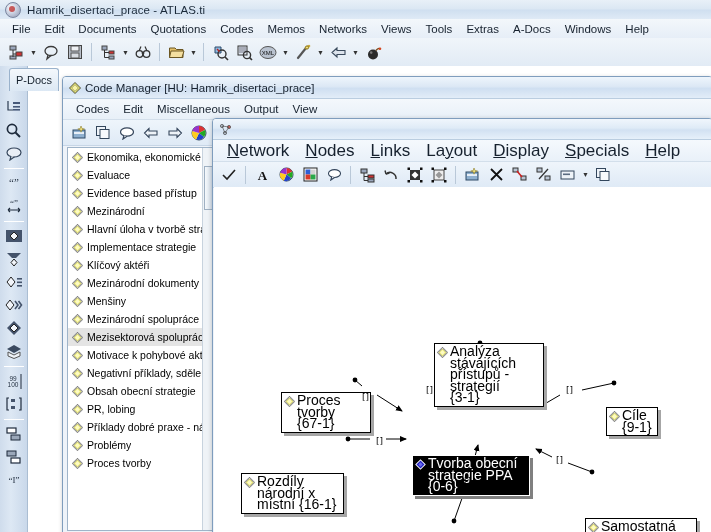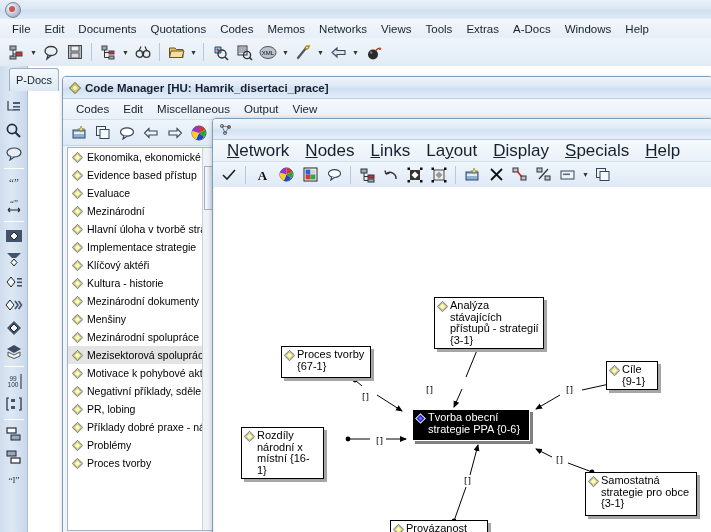--- a/index.html
+++ b/index.html
@@ -107,21 +107,21 @@
     border-radius: 4px 4px 0 0;
     box-shadow: 0 1px 4px rgba(0,0,0,.18);
     overflow: hidden;
   }
   .cm-titlebar {
     height: 21px; width: 100%;
     background: linear-gradient(to bottom, #eef5fc 0%, #dce8f5 45%, #cfdff1 55%, #e2edf8 100%);
     display: flex; align-items: center;
     border-bottom: 1px solid #bacde0;
   }
-  .cm-title-text { font-size: 11.5px; color: #16212e; font-weight: bold; }
+  .cm-title-text { font-size: 11.5px; color: #16212e; }
   .cm-menubar {
     height: 20px; display: flex; align-items: center; padding-left: 6px;
     background: linear-gradient(to bottom, #f4f8fc 0%, #e8f0f8 100%);
     border-bottom: 1px solid #d3dfeb;
   }
   .cm-menubar .mi { font-size: 11.5px; color: #16212e; padding: 2px 7px; cursor: default; }
   .cm-toolbar {
     height: 25px; display: flex; align-items: center; padding-left: 4px;
     background: linear-gradient(to bottom, #eef5fb 0%, #dfeaf6 100%);
     border-bottom: 1px solid #c7d6e6;
@@ -196,23 +196,24 @@
   }
 
   
   .node {
     position: absolute;
     background: #ffffff;
     border: 1px solid #000000;
     box-shadow: 3px 3px 0 #a6a6a6;
     padding: 2px 4px 2px 2px;
     display: flex; align-items: flex-start;
-    font-size: 11px; line-height: 11.5px;
+    font-size: 14px; line-height: 11.5px;
     color: #000; cursor: default;
     box-sizing: border-box;
+    margin-top: 46px;
   }
   .node .ntext { padding-left: 2px; }
   .node.selected {
     background: #000000; color: #ffffff; border: 1px solid #ffffff;
     box-shadow: 3px 3px 0 #808080;
   }
   .node .dmd { flex: 0 0 auto; margin-top: 1px; }
 
   
   .link-label {
@@ -227,20 +228,21 @@
     pointer-events: none;
   }
 </style>
 </head>
 <body>
 
 <div id="root">
 
   <div class="app-titlebar">
     <div class="app-title-icon"></div>
+    <div class="app-title-text">Hamrik_disertaci_prace - ATLAS.ti</div>
   </div>
 
   <div class="app-menubar">
     <div class="mi">File</div>
     <div class="mi">Edit</div>
     <div class="mi">Documents</div>
     <div class="mi">Quotations</div>
     <div class="mi">Codes</div>
     <div class="mi">Memos</div>
     <div class="mi">Networks</div>
@@ -537,40 +539,40 @@
             <span class="clabel">Ekonomika, ekonomické</span>
           </div>
           <div class="cm-row">
             <span class="diamond">
               <svg width="11" height="11" viewBox="0 0 12 12">
                 <path d="M6 0.3 L11.7 6 L6 11.7 L0.3 6 Z" fill="#ffffff" stroke="#2a2a2a" stroke-width="0.7"></path>
                 <path d="M6 1.8 L10.2 6 L6 10.2 L1.8 6 Z" fill="#f2ef7a" stroke="#6a6a40" stroke-width="0.6"></path>
                 <path d="M6 3.4 L8.6 6 L6 8.6 L3.4 6 Z" fill="#fdfbc4"></path>
               </svg>
             </span>
+            <span class="clabel">Evaluace</span>
+          </div>
+          <div class="cm-row">
+            <span class="diamond">
+              <svg width="11" height="11" viewBox="0 0 12 12">
+                <path d="M6 0.3 L11.7 6 L6 11.7 L0.3 6 Z" fill="#ffffff" stroke="#2a2a2a" stroke-width="0.7"></path>
+                <path d="M6 1.8 L10.2 6 L6 10.2 L1.8 6 Z" fill="#f2ef7a" stroke="#6a6a40" stroke-width="0.6"></path>
+                <path d="M6 3.4 L8.6 6 L6 8.6 L3.4 6 Z" fill="#fdfbc4"></path>
+              </svg>
+            </span>
             <span class="clabel">Evidence based přístup</span>
           </div>
           <div class="cm-row">
             <span class="diamond">
               <svg width="11" height="11" viewBox="0 0 12 12">
                 <path d="M6 0.3 L11.7 6 L6 11.7 L0.3 6 Z" fill="#ffffff" stroke="#2a2a2a" stroke-width="0.7"></path>
                 <path d="M6 1.8 L10.2 6 L6 10.2 L1.8 6 Z" fill="#f2ef7a" stroke="#6a6a40" stroke-width="0.6"></path>
                 <path d="M6 3.4 L8.6 6 L6 8.6 L3.4 6 Z" fill="#fdfbc4"></path>
               </svg>
             </span>
-            <span class="clabel">Evaluace</span>
-          </div>
-          <div class="cm-row">
-            <span class="diamond">
-              <svg width="11" height="11" viewBox="0 0 12 12">
-                <path d="M6 0.3 L11.7 6 L6 11.7 L0.3 6 Z" fill="#ffffff" stroke="#2a2a2a" stroke-width="0.7"></path>
-                <path d="M6 1.8 L10.2 6 L6 10.2 L1.8 6 Z" fill="#f2ef7a" stroke="#6a6a40" stroke-width="0.6"></path>
-                <path d="M6 3.4 L8.6 6 L6 8.6 L3.4 6 Z" fill="#fdfbc4"></path>
-              </svg>
-            </span>
             <span class="clabel">Mezinárodní</span>
           </div>
           <div class="cm-row">
             <span class="diamond">
               <svg width="11" height="11" viewBox="0 0 12 12">
                 <path d="M6 0.3 L11.7 6 L6 11.7 L0.3 6 Z" fill="#ffffff" stroke="#2a2a2a" stroke-width="0.7"></path>
                 <path d="M6 1.8 L10.2 6 L6 10.2 L1.8 6 Z" fill="#f2ef7a" stroke="#6a6a40" stroke-width="0.6"></path>
                 <path d="M6 3.4 L8.6 6 L6 8.6 L3.4 6 Z" fill="#fdfbc4"></path>
               </svg>
             </span>
@@ -597,30 +599,20 @@
             <span class="clabel">Klíčový aktéři</span>
           </div>
           <div class="cm-row">
             <span class="diamond">
               <svg width="11" height="11" viewBox="0 0 12 12">
                 <path d="M6 0.3 L11.7 6 L6 11.7 L0.3 6 Z" fill="#ffffff" stroke="#2a2a2a" stroke-width="0.7"></path>
                 <path d="M6 1.8 L10.2 6 L6 10.2 L1.8 6 Z" fill="#f2ef7a" stroke="#6a6a40" stroke-width="0.6"></path>
                 <path d="M6 3.4 L8.6 6 L6 8.6 L3.4 6 Z" fill="#fdfbc4"></path>
               </svg>
             </span>
-            <span class="clabel">Kultura - historie</span>
-          </div>
-          <div class="cm-row">
-            <span class="diamond">
-              <svg width="11" height="11" viewBox="0 0 12 12">
-                <path d="M6 0.3 L11.7 6 L6 11.7 L0.3 6 Z" fill="#ffffff" stroke="#2a2a2a" stroke-width="0.7"></path>
-                <path d="M6 1.8 L10.2 6 L6 10.2 L1.8 6 Z" fill="#f2ef7a" stroke="#6a6a40" stroke-width="0.6"></path>
-                <path d="M6 3.4 L8.6 6 L6 8.6 L3.4 6 Z" fill="#fdfbc4"></path>
-              </svg>
-            </span>
             <span class="clabel">Mezinárodní dokumenty</span>
           </div>
           <div class="cm-row">
             <span class="diamond">
               <svg width="11" height="11" viewBox="0 0 12 12">
                 <path d="M6 0.3 L11.7 6 L6 11.7 L0.3 6 Z" fill="#ffffff" stroke="#2a2a2a" stroke-width="0.7"></path>
                 <path d="M6 1.8 L10.2 6 L6 10.2 L1.8 6 Z" fill="#f2ef7a" stroke="#6a6a40" stroke-width="0.6"></path>
                 <path d="M6 3.4 L8.6 6 L6 8.6 L3.4 6 Z" fill="#fdfbc4"></path>
               </svg>
             </span>
@@ -658,20 +650,30 @@
           </div>
           <div class="cm-row">
             <span class="diamond">
               <svg width="11" height="11" viewBox="0 0 12 12">
                 <path d="M6 0.3 L11.7 6 L6 11.7 L0.3 6 Z" fill="#ffffff" stroke="#2a2a2a" stroke-width="0.7"></path>
                 <path d="M6 1.8 L10.2 6 L6 10.2 L1.8 6 Z" fill="#f2ef7a" stroke="#6a6a40" stroke-width="0.6"></path>
                 <path d="M6 3.4 L8.6 6 L6 8.6 L3.4 6 Z" fill="#fdfbc4"></path>
               </svg>
             </span>
             <span class="clabel">Negativní příklady, sdělen</span>
+          </div>
+          <div class="cm-row">
+            <span class="diamond">
+              <svg width="11" height="11" viewBox="0 0 12 12">
+                <path d="M6 0.3 L11.7 6 L6 11.7 L0.3 6 Z" fill="#ffffff" stroke="#2a2a2a" stroke-width="0.7"></path>
+                <path d="M6 1.8 L10.2 6 L6 10.2 L1.8 6 Z" fill="#f2ef7a" stroke="#6a6a40" stroke-width="0.6"></path>
+                <path d="M6 3.4 L8.6 6 L6 8.6 L3.4 6 Z" fill="#fdfbc4"></path>
+              </svg>
+            </span>
+            <span class="clabel">Obsah obecní strategie</span>
           </div>
           <div class="cm-row">
             <span class="diamond">
               <svg width="11" height="11" viewBox="0 0 12 12">
                 <path d="M6 0.3 L11.7 6 L6 11.7 L0.3 6 Z" fill="#ffffff" stroke="#2a2a2a" stroke-width="0.7"></path>
                 <path d="M6 1.8 L10.2 6 L6 10.2 L1.8 6 Z" fill="#f2ef7a" stroke="#6a6a40" stroke-width="0.6"></path>
                 <path d="M6 3.4 L8.6 6 L6 8.6 L3.4 6 Z" fill="#fdfbc4"></path>
               </svg>
             </span>
             <span class="clabel">PR, lobing</span>
@@ -914,21 +916,21 @@
             <span class="ntext">Proces tvorby<br>{67-1}</span>
           </div>
           <div class="node" style="left: 392px; top: 174px; width: 52px; min-height: 20px;">
             <span class="dmd"><svg width="11" height="11" viewBox="0 0 12 12">
                 <path d="M6 0.3 L11.7 6 L6 11.7 L0.3 6 Z" fill="#ffffff" stroke="#2a2a2a" stroke-width="0.7"></path>
                 <path d="M6 1.8 L10.2 6 L6 10.2 L1.8 6 Z" fill="#f2ef7a" stroke="#6a6a40" stroke-width="0.6"></path>
                 <path d="M6 3.4 L8.6 6 L6 8.6 L3.4 6 Z" fill="#fdfbc4"></path>
               </svg></span>
             <span class="ntext">Cíle {9-1}</span>
           </div>
-          <div class="node" style="left: 27px; top: 240px; width: 83px; min-height: 32px;">
+          <div class="node" style="left: 27px; top: 240px; width: 103px; min-height: 32px;">
             <span class="dmd"><svg width="11" height="11" viewBox="0 0 12 12">
                 <path d="M6 0.3 L11.7 6 L6 11.7 L0.3 6 Z" fill="#ffffff" stroke="#2a2a2a" stroke-width="0.7"></path>
                 <path d="M6 1.8 L10.2 6 L6 10.2 L1.8 6 Z" fill="#f2ef7a" stroke="#6a6a40" stroke-width="0.6"></path>
                 <path d="M6 3.4 L8.6 6 L6 8.6 L3.4 6 Z" fill="#fdfbc4"></path>
               </svg></span>
             <span class="ntext">Rozdíly národní x<br>místní {16-1}</span>
           </div>
           <div class="node selected" style="left: 198px; top: 222px; width: 118px; min-height: 32px;">
             <span class="dmd"><svg width="11" height="11" viewBox="0 0 12 12">
                 <path d="M6 0.2 L11.8 6 L6 11.8 L0.2 6 Z" fill="#ffffff"></path>

